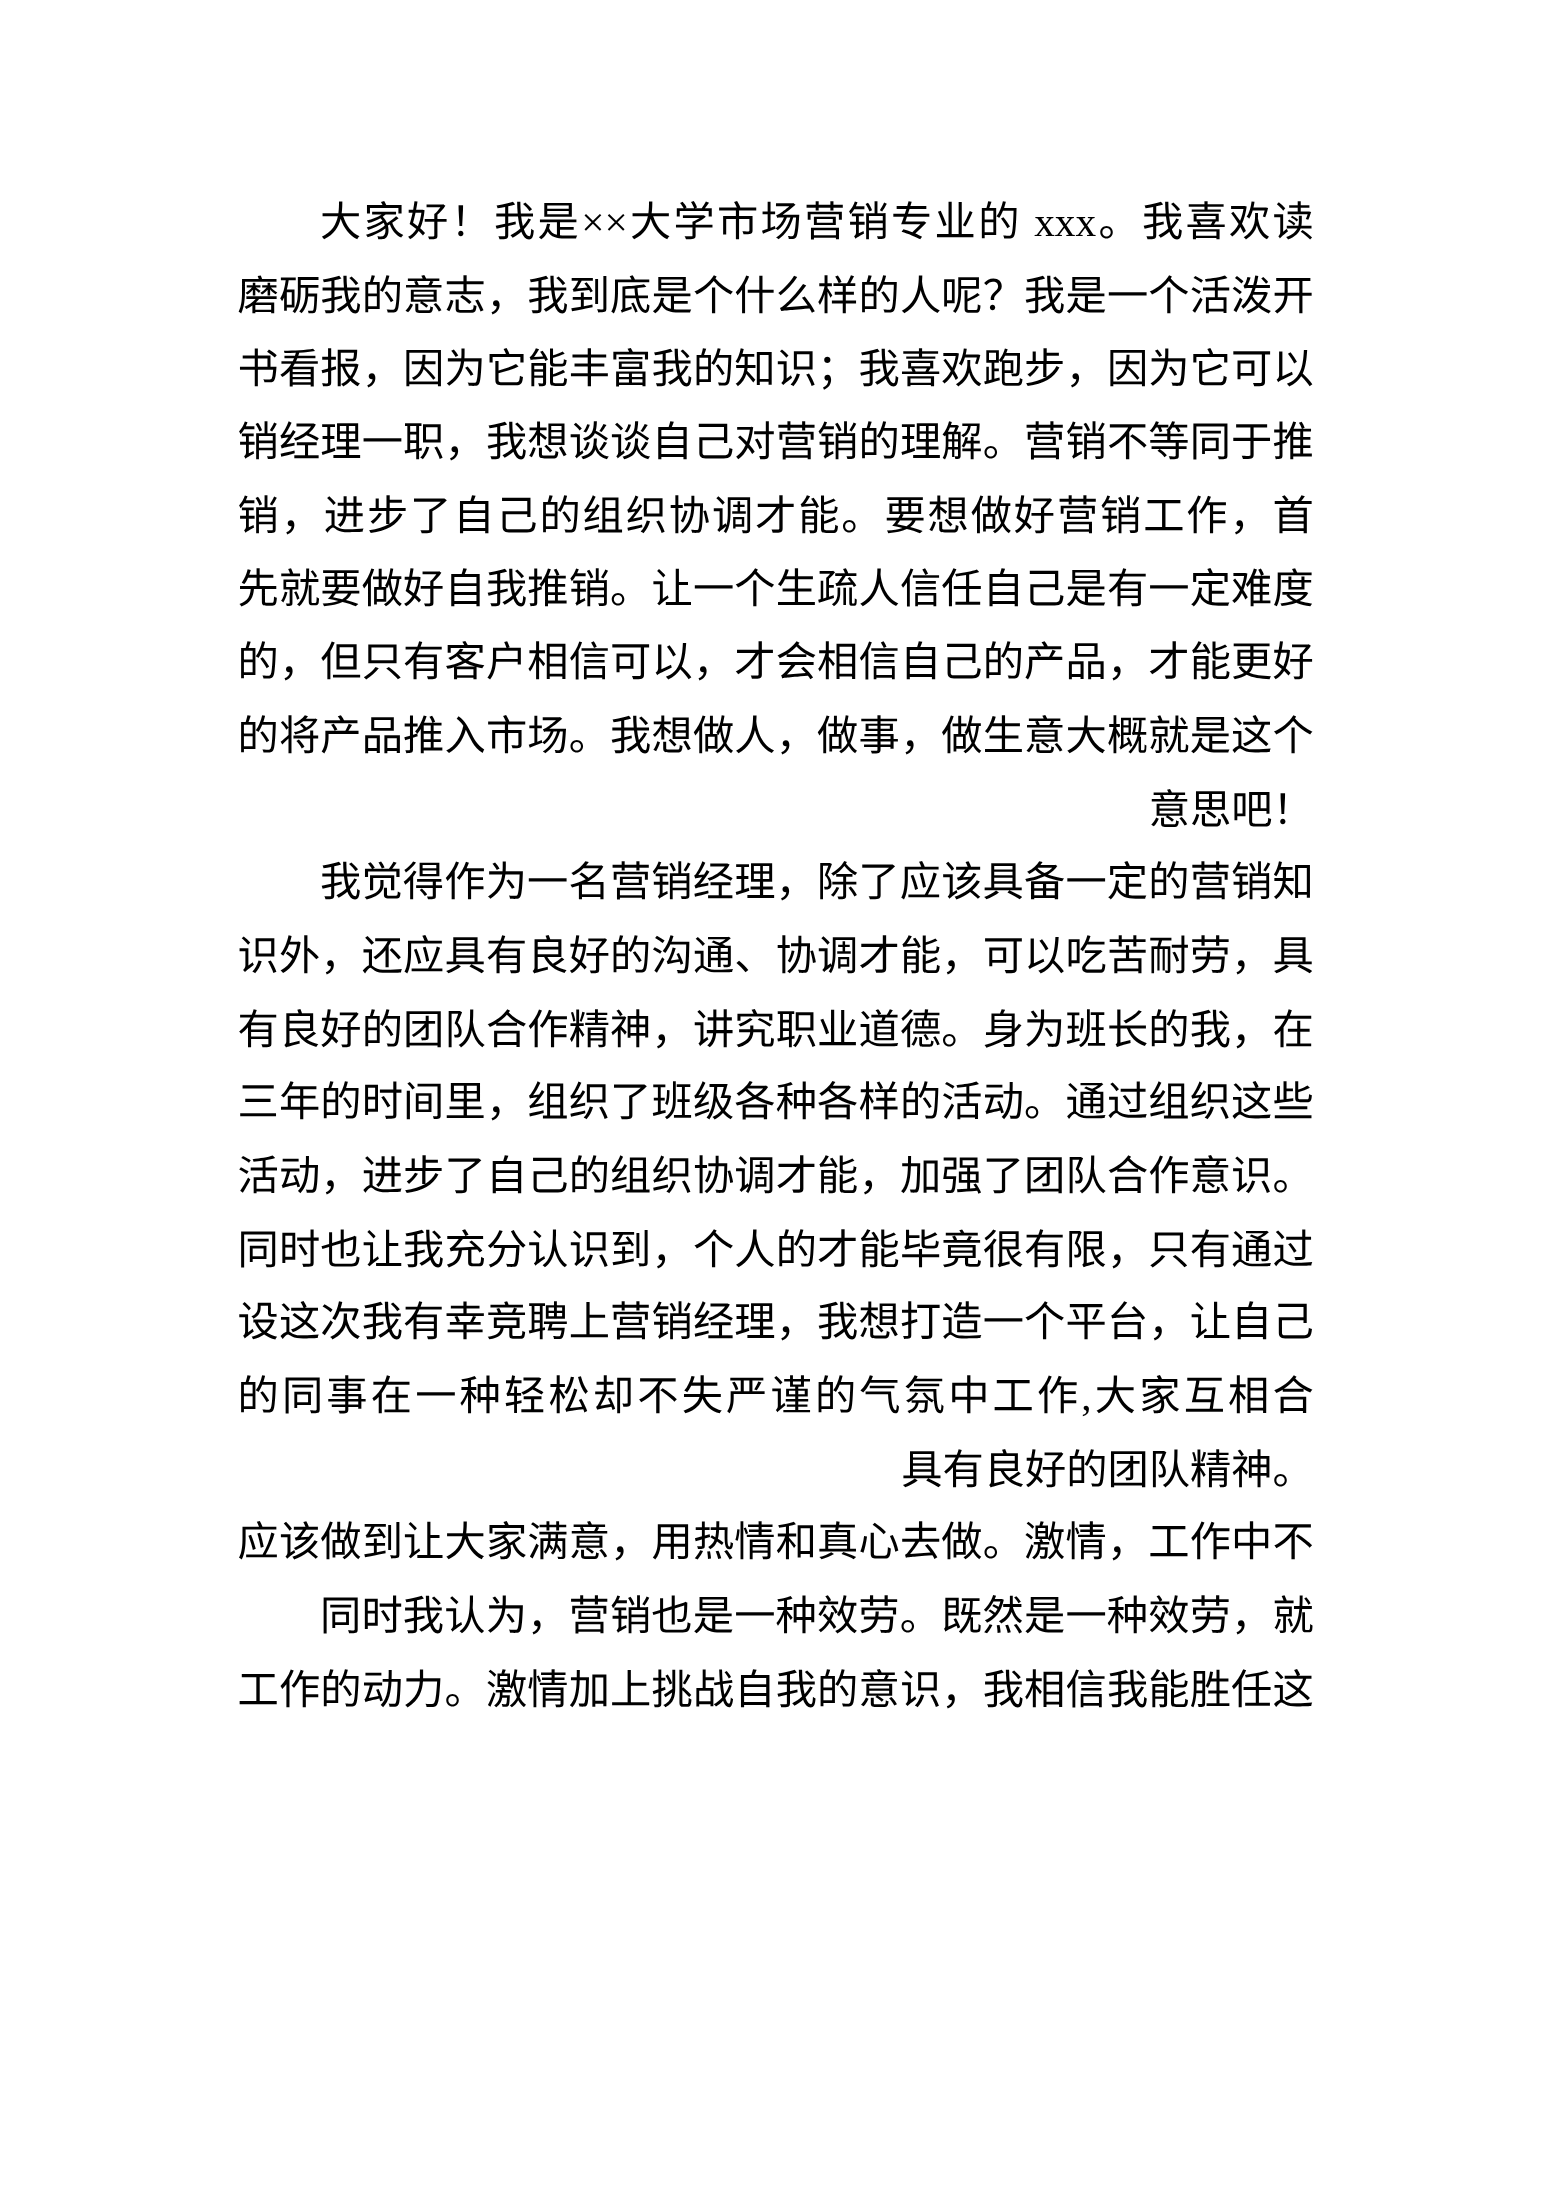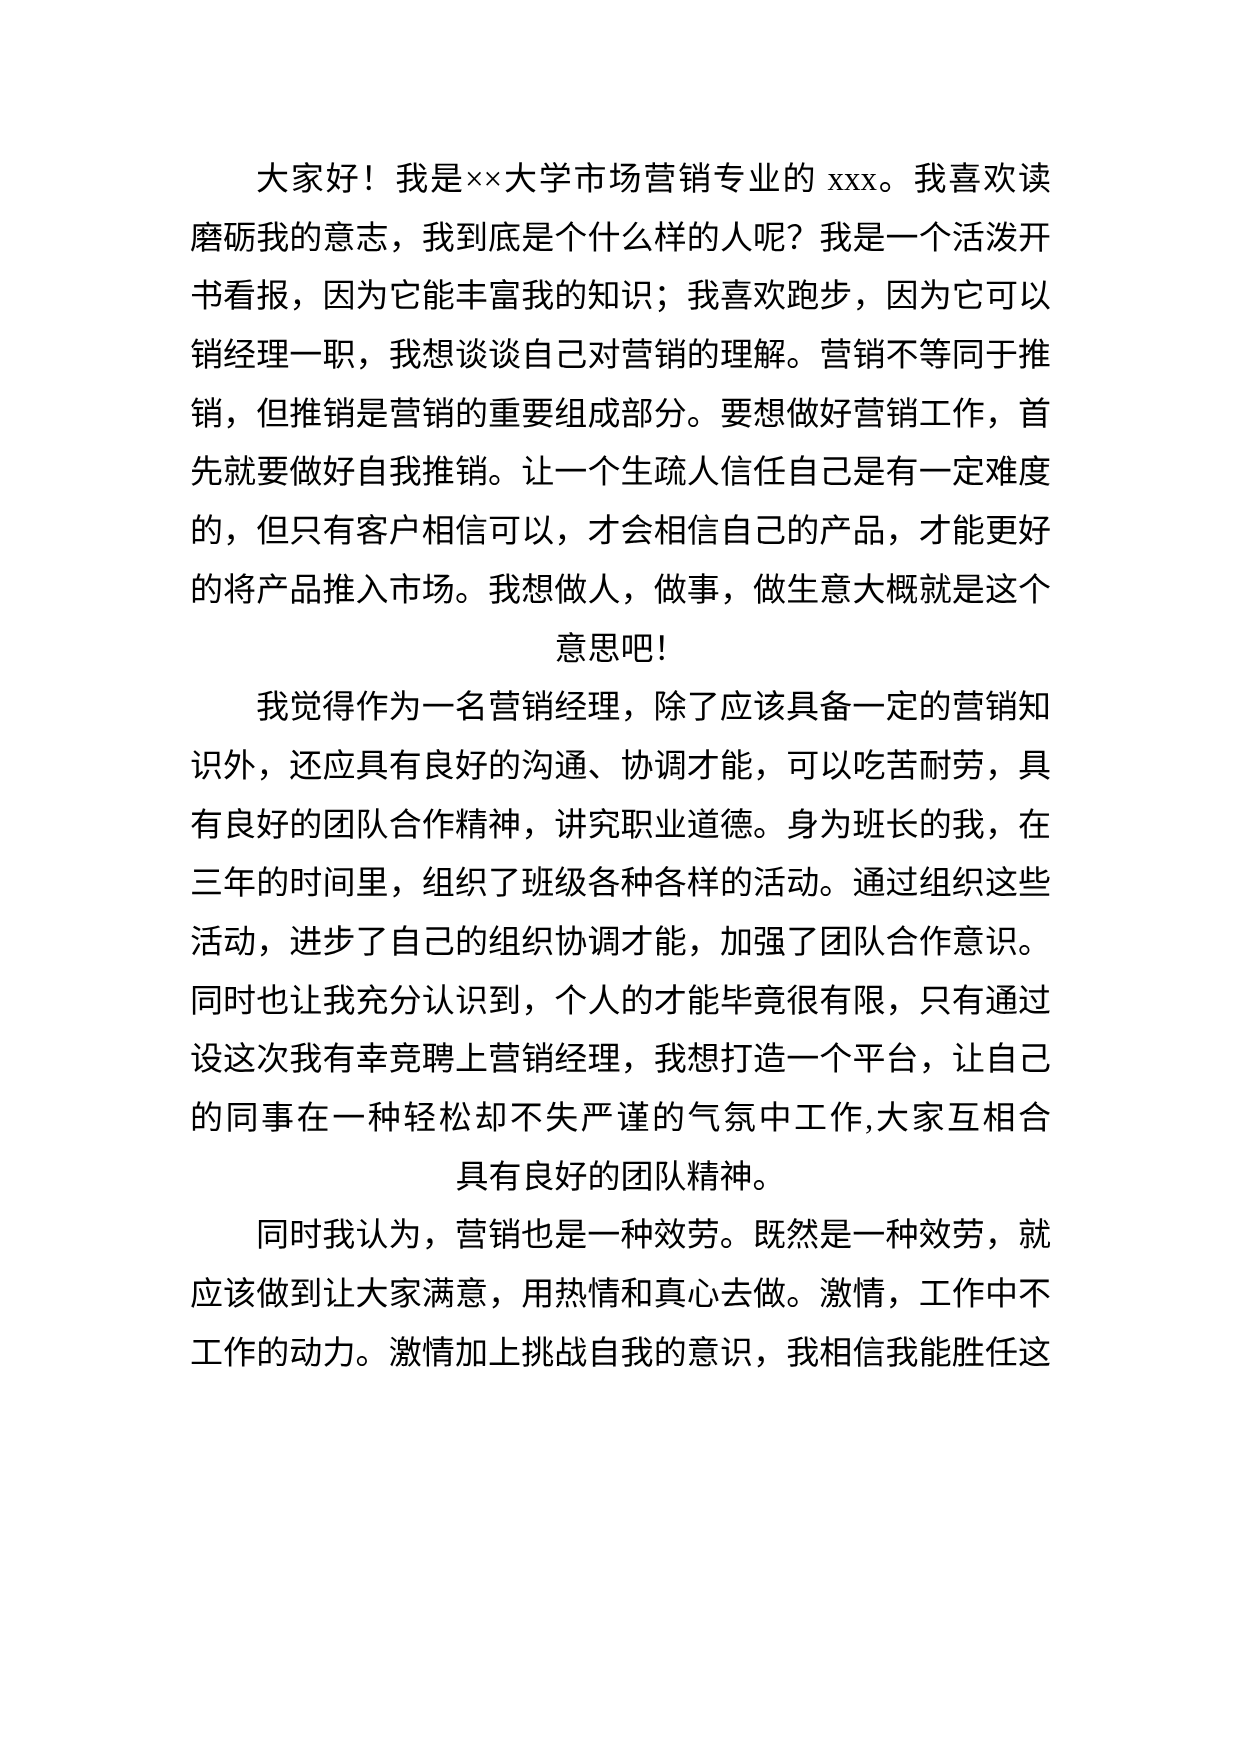--- a/index.html
+++ b/index.html
@@ -30,56 +30,56 @@
     font-weight: 400;
   }
   .paragraph {
     margin: 0;
     padding: 0;
   }
   .line {
     height: 58.7px;
     overflow: hidden;
     white-space: pre-wrap;
-    text-align: center;
+    text-align: right;
   }
   .line.justify {
     text-align: justify;
     text-align-last: justify;
   }
   .line.indent {
     text-indent: 2em;
   }
 </style>
 </head>
 <body>
 
 <div class="page" style="background: rgb(255, 255, 255);">
   <div class="doc" style="color: rgb(0, 0, 0);">
       <div class="paragraph">
         <div class="line justify indent">大家好！我是××大学市场营销专业的 xxx。我喜欢读</div>
         <div class="line justify">磨砺我的意志，我到底是个什么样的人呢？我是一个活泼开</div>
         <div class="line justify">书看报，因为它能丰富我的知识；我喜欢跑步，因为它可以</div>
         <div class="line justify">销经理一职，我想谈谈自己对营销的理解。营销不等同于推</div>
-        <div class="line justify">销，但推销是营销的重要组成部分。要想做好营销工作，首</div>
+        <div class="line justify">销，进步了自己的组织协调才能。要想做好营销工作，首</div>
         <div class="line justify">先就要做好自我推销。让一个生疏人信任自己是有一定难度</div>
         <div class="line justify">的，但只有客户相信可以，才会相信自己的产品，才能更好</div>
         <div class="line justify">的将产品推入市场。我想做人，做事，做生意大概就是这个</div>
         <div class="line">意思吧！</div>
       </div>
       <div class="paragraph">
         <div class="line justify indent">我觉得作为一名营销经理，除了应该具备一定的营销知</div>
         <div class="line justify">识外，还应具有良好的沟通、协调才能，可以吃苦耐劳，具</div>
         <div class="line justify">有良好的团队合作精神，讲究职业道德。身为班长的我，在</div>
         <div class="line justify">三年的时间里，组织了班级各种各样的活动。通过组织这些</div>
         <div class="line justify">活动，进步了自己的组织协调才能，加强了团队合作意识。</div>
         <div class="line justify">同时也让我充分认识到，个人的才能毕竟很有限，只有通过</div>
         <div class="line justify">设这次我有幸竞聘上营销经理，我想打造一个平台，让自己</div>
         <div class="line justify">的同事在一种轻松却不失严谨的气氛中工作,大家互相合作，</div>
         <div class="line">具有良好的团队精神。</div>
       </div>
       <div class="paragraph">
+        <div class="line justify">应该做到让大家满意，用热情和真心去做。激情，工作中不</div>
         <div class="line justify indent">同时我认为，营销也是一种效劳。既然是一种效劳，就</div>
-        <div class="line justify">应该做到让大家满意，用热情和真心去做。激情，工作中不</div>
         <div class="line justify">工作的动力。激情加上挑战自我的意识，我相信我能胜任这</div>
       </div>
     </div>
 </div>
 
 </body></html>

